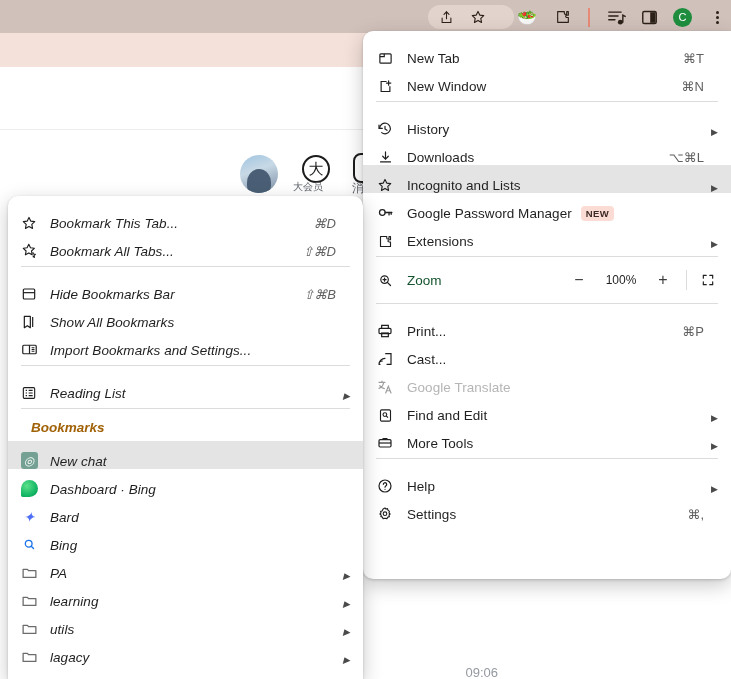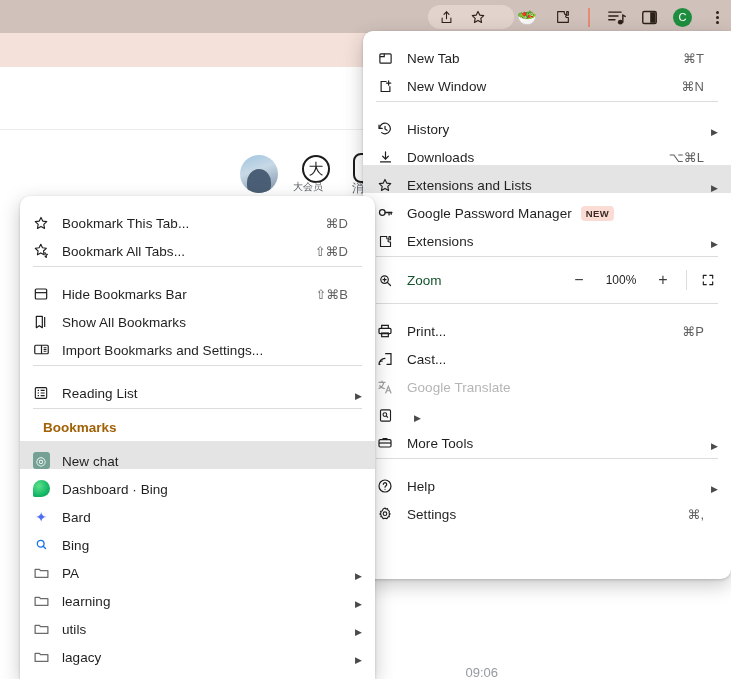--- a/index.html
+++ b/index.html
@@ -273,25 +273,26 @@
     width: 54px; text-align: center;
     font-size: 12px; color: #1f1f1f;
   }
   .zoom-vsep {
     width: 1px; height: 20px; background: #dcdcdc; margin: 0 11px 0 8px;
   }
   .zoom-full { width: 20px; display:flex; align-items:center; justify-content:center; color:#1f1f1f;}
 
   
   #bookmarks-menu {
-    top: 196px; left: 20px;
+    top: 196px; left: 8px;
     width: 355px;
     height: 483px;
     border-bottom-left-radius: 0;
     border-bottom-right-radius: 0;
+    font-style: italic;
   }
   #bookmarks-menu .mi-icon { width: 42px; min-width:42px; }
   .section-title {
     font-size: 13.5px;
     font-weight: 700;
     color: #a16207;
     padding: 4px 16px 6px 23px;
   }
   .fav {
     width: 17px; height: 17px;
@@ -435,21 +436,21 @@
     <span class="mi-accel">⌥⌘L</span>
     <span class="mi-spacer"></span>
   </div>
 
   <div class="menu-row hl">
     <span class="mi-icon">
       <svg width="16" height="16" viewBox="0 0 24 24" fill="none" stroke="#1f1f1f" stroke-width="1.7" stroke-linejoin="round">
         <path d="M12 3.6l2.6 5.5 6 .8-4.4 4.2 1.1 6-5.3-3-5.3 3 1.1-6L3.4 9.9l6-.8z"></path>
       </svg>
     </span>
-    <span class="mi-label">Extensions and Lists</span>
+    <span class="mi-label">Incognito and Lists</span>
     <span class="mi-arrow">▶</span>
   </div>
 
   <div class="menu-row">
     <span class="mi-icon">
       <svg width="17" height="17" viewBox="0 0 24 24" fill="none" stroke="#1f1f1f" stroke-width="1.8" stroke-linecap="round">
         <circle cx="7.5" cy="12" r="4"></circle>
           <path d="M11.5 12H21"></path>
           <path d="M17 12v3.5M20 12v2.5"></path>
       </svg>
@@ -531,20 +532,21 @@
   </div>
 
   <div class="menu-row">
     <span class="mi-icon">
       <svg width="15" height="15" viewBox="0 0 24 24" fill="none" stroke="#1f1f1f" stroke-width="1.8" stroke-linejoin="round">
         <rect x="4" y="3" width="16" height="18" rx="1.8"></rect>
           <circle cx="11" cy="10.5" r="3"></circle>
           <path d="M13.3 12.8l2.7 2.7"></path>
       </svg>
     </span>
+    <span class="mi-label">Find and Edit</span>
     <span class="mi-arrow">▶</span>
   </div>
 
   <div class="menu-row">
     <span class="mi-icon">
       <svg width="16" height="16" viewBox="0 0 24 24" fill="none" stroke="#1f1f1f" stroke-width="1.8" stroke-linejoin="round">
         <path d="M9 7V5.5h6V7"></path>
           <rect x="3" y="7" width="18" height="11" rx="1.8"></rect>
           <path d="M3 12h18"></path>
       </svg>

